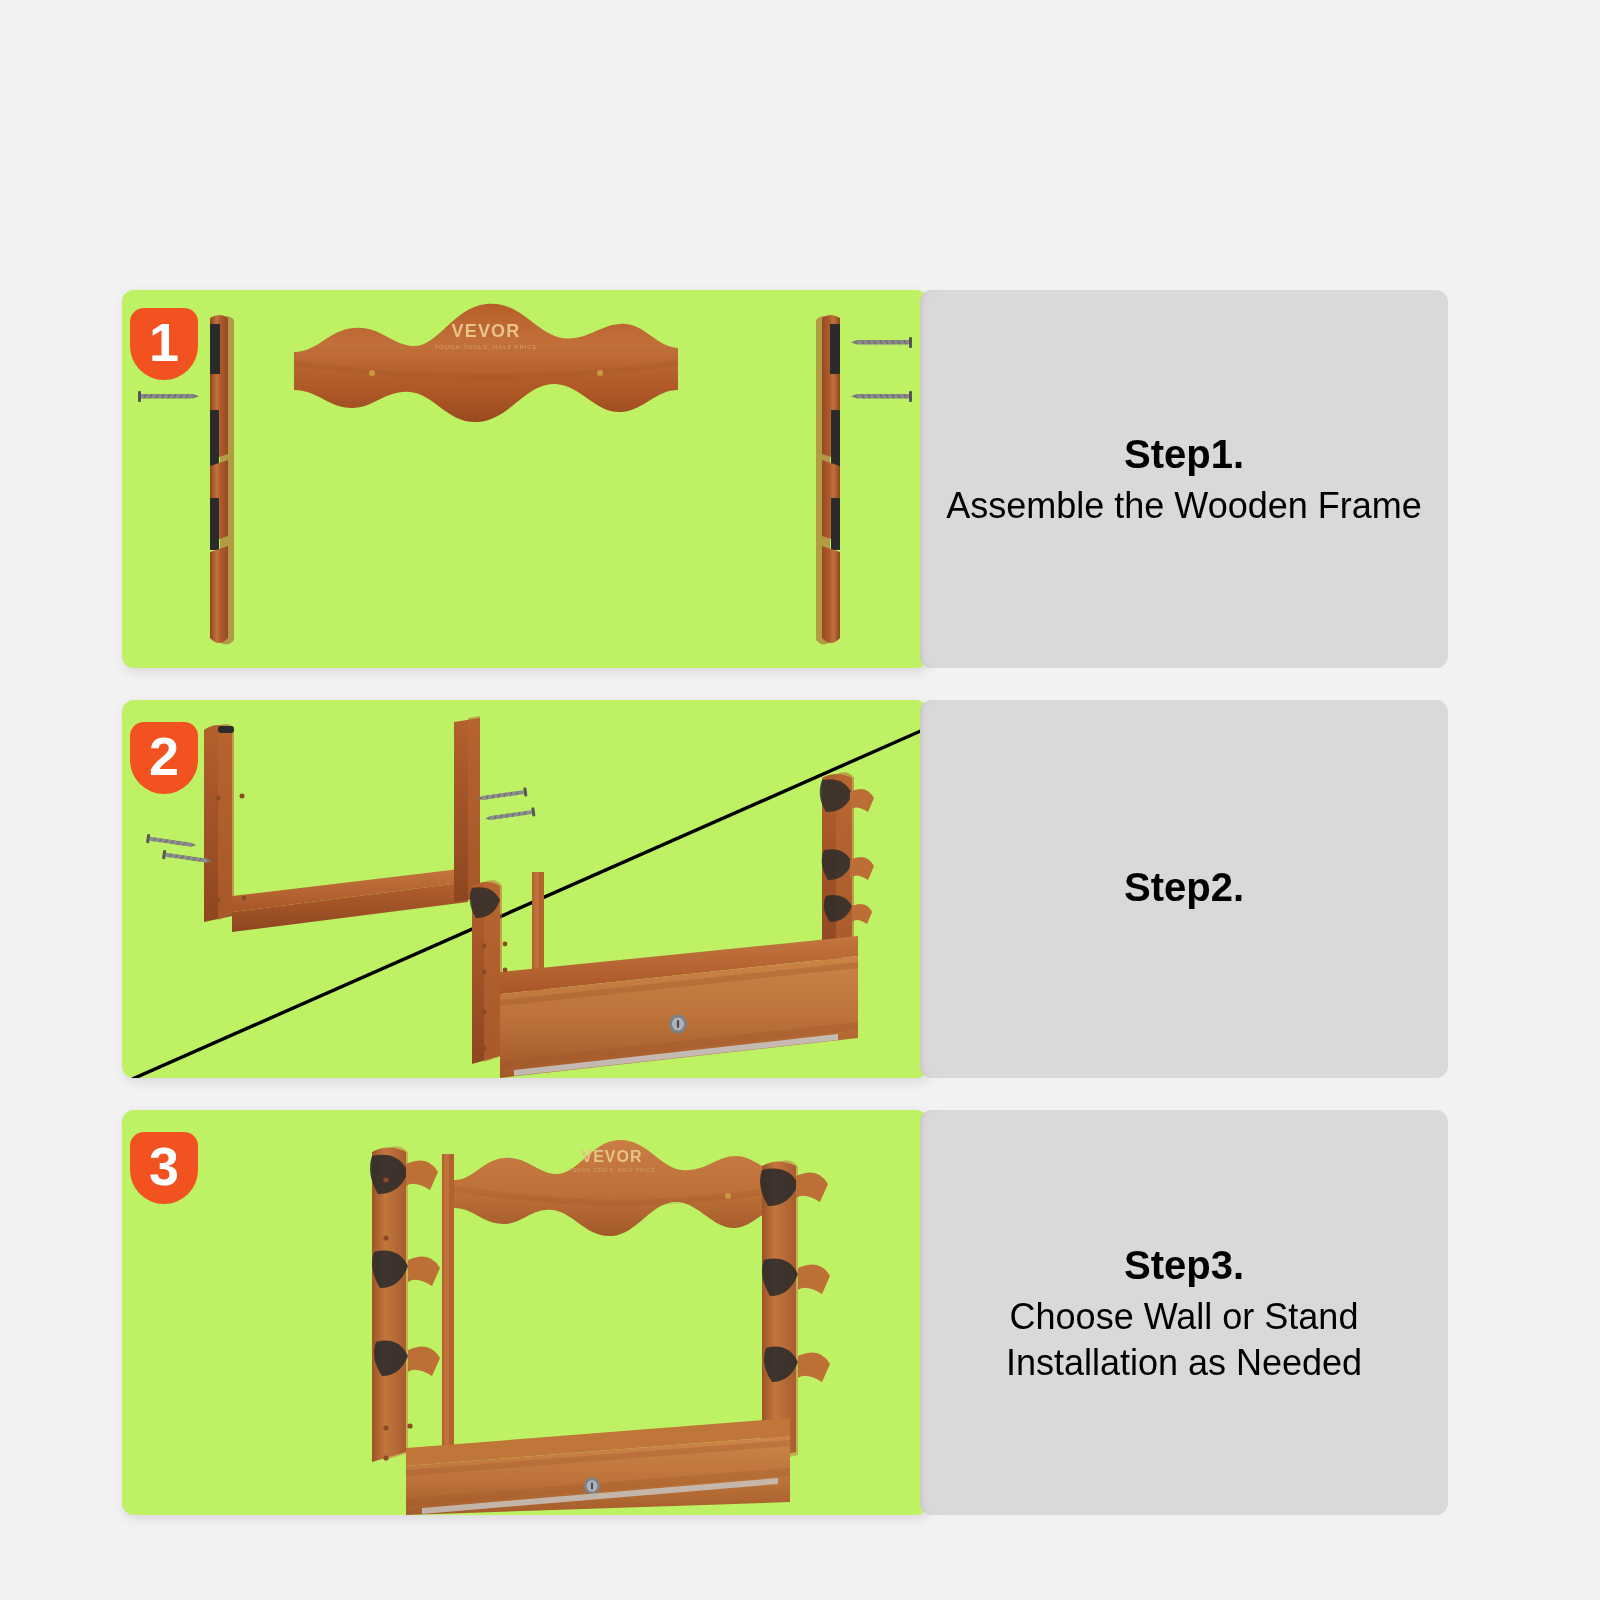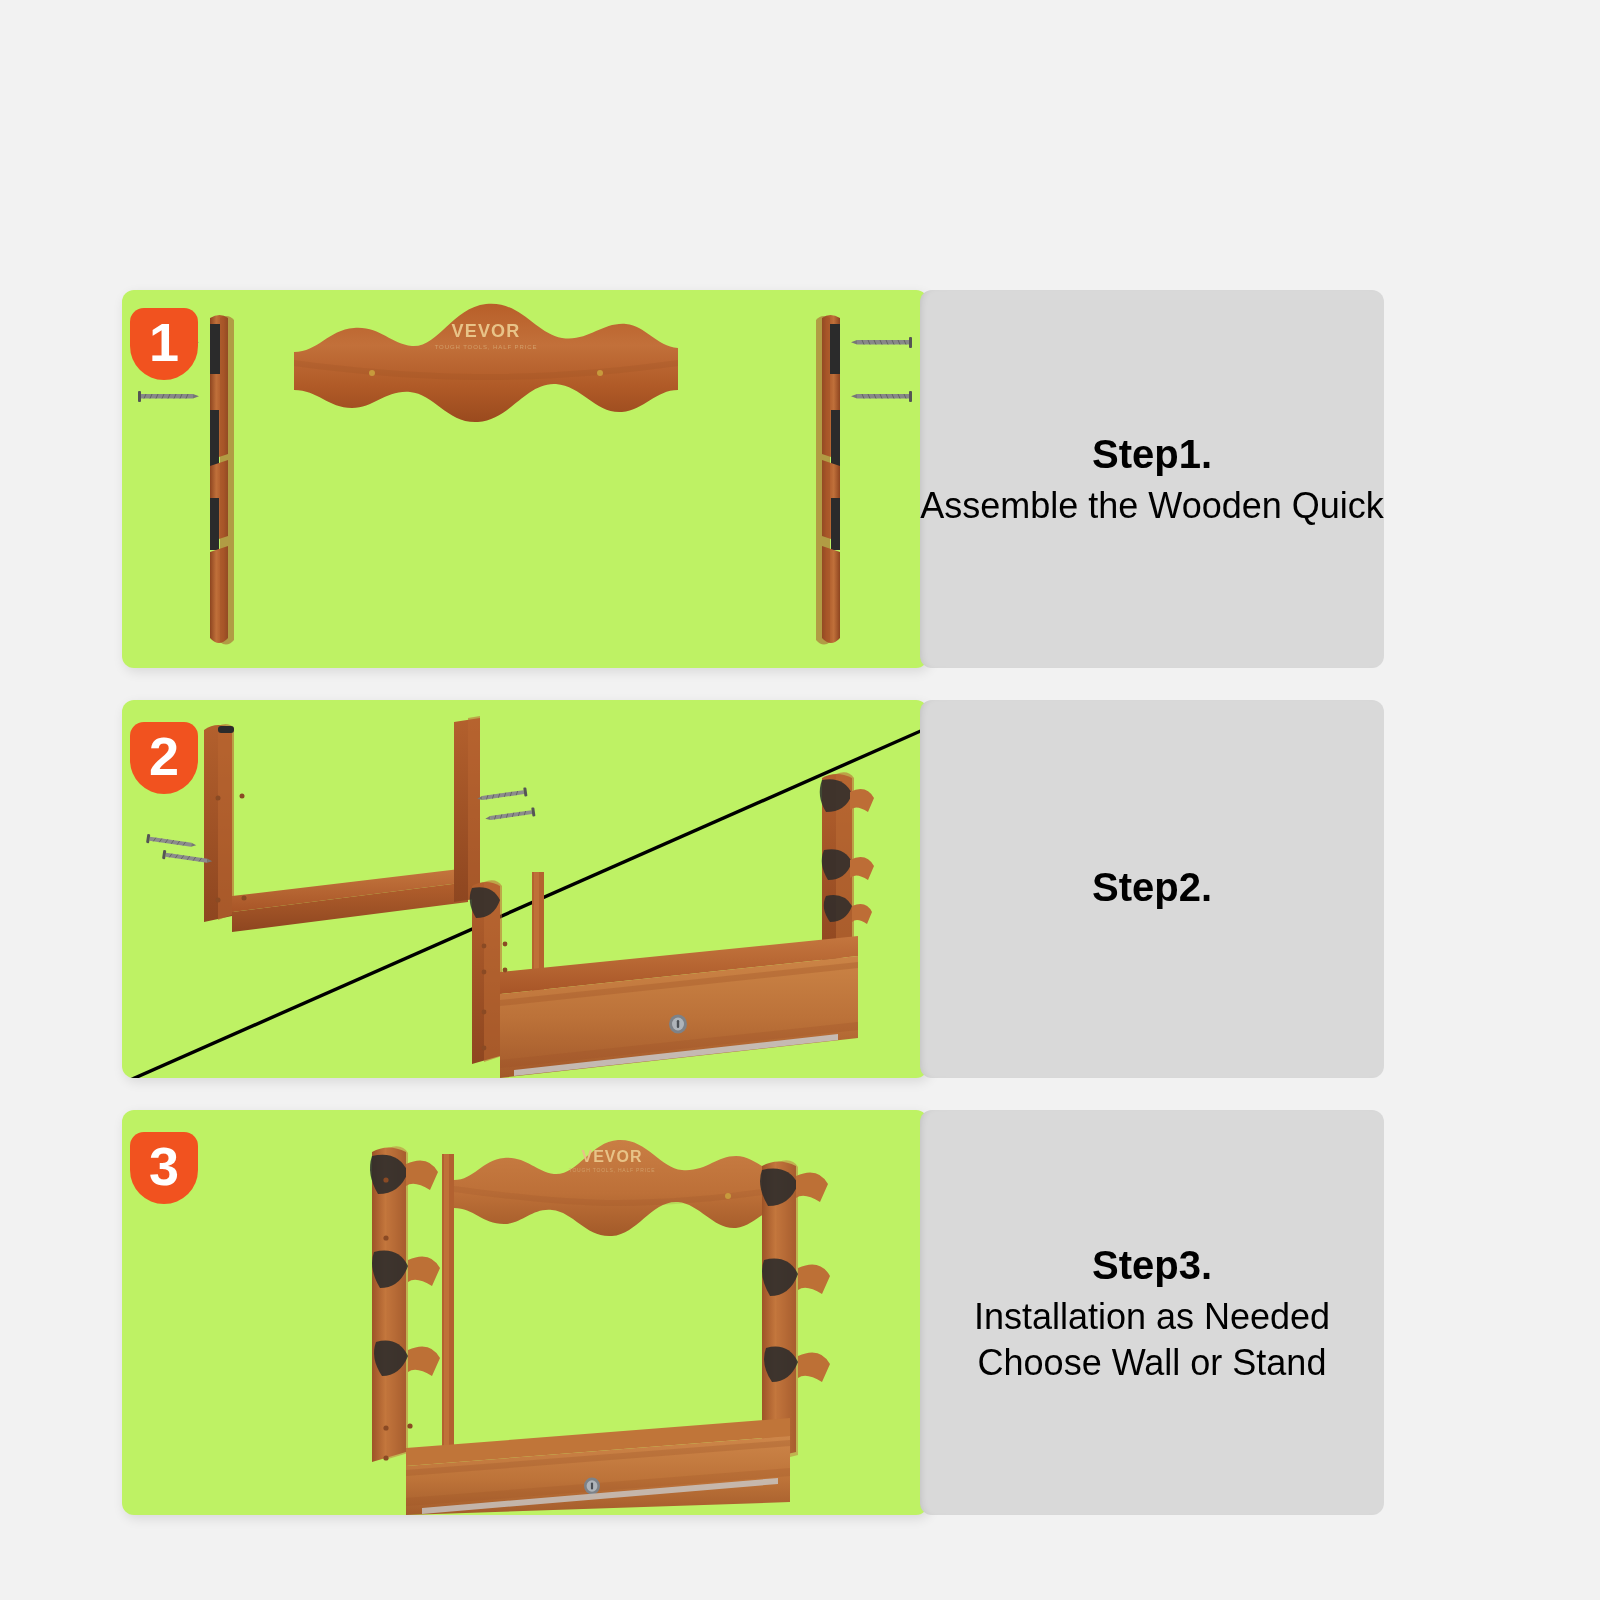--- a/index.html
+++ b/index.html
@@ -37,21 +37,21 @@
   
   .row { position: absolute; left: 0; width: 1600px; }
   .row1 { top: 290px; height: 378px; }
   .row2 { top: 700px; height: 378px; }
   .row3 { top: 1110px; height: 405px; }
 
   .text-panel {
     position: absolute;
     left: 920px;
     top: 0;
-    width: 464px;
+    width: 528px;
     height: 100%;
     background: #d9d9d9;
     border-radius: 12px;
     display: flex;
     flex-direction: column;
     align-items: center;
     justify-content: center;
     text-align: center;
     box-shadow: inset 6px 0 10px -8px rgba(0,0,0,.22);
   }
@@ -239,21 +239,21 @@
             </g>
           </g>
         </g>
       </svg>
     </div>
 
     <div class="badge">1</div>
 
     <div class="text-panel">
       <div class="step-label">Step1.</div>
-      <div class="step-desc">Assemble the Wooden Quick</div>
+      <div class="step-desc">Assemble the Wooden Frame</div>
     </div>
   </div>
 
   <div class="row row2">
     <div class="img-card">
       <svg viewBox="0 0 806 378">
         <defs>
           <linearGradient id="shelfTop" x1="0" y1="0" x2="0" y2="1">
             <stop offset="0" stop-color="#c4763e"></stop>
               <stop offset="1" stop-color="#a85527"></stop>
@@ -489,18 +489,18 @@
           </g>
           <path d="M300 398 L656 368 L656 374 L300 404 Z" fill="#c9c9c9" opacity="0.8"></path>
         </g>
       </svg>
     </div>
 
     <div class="badge">3</div>
 
     <div class="text-panel">
       <div class="step-label">Step3.</div>
+      <div class="step-desc">Choose Wall or Stand</div>
       <div class="step-desc">Installation as Needed</div>
-      <div class="step-desc">Choose Wall or Stand</div>
     </div>
   </div>
 
 </div>
 
 </body></html>

